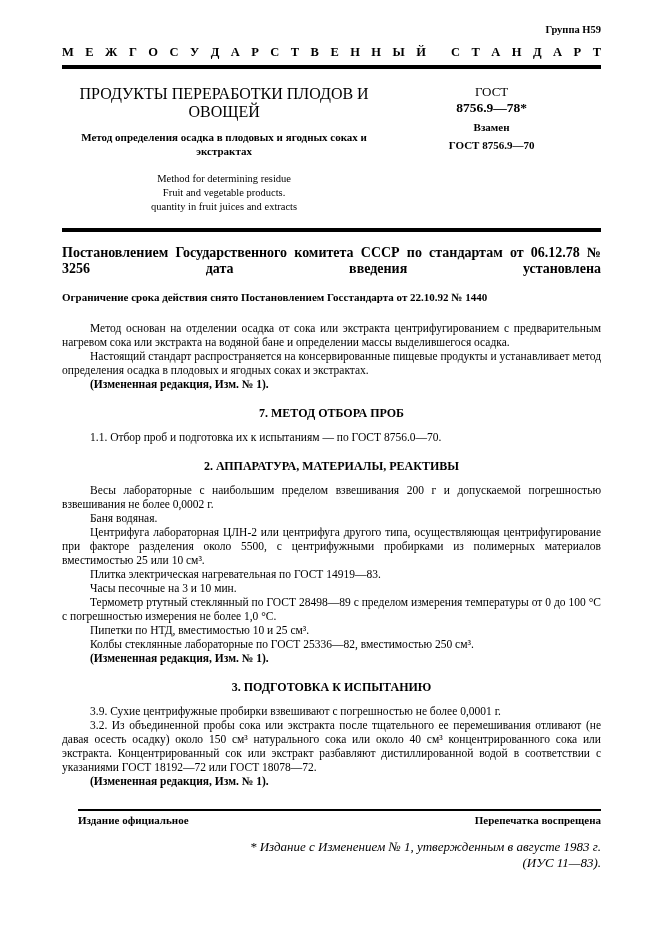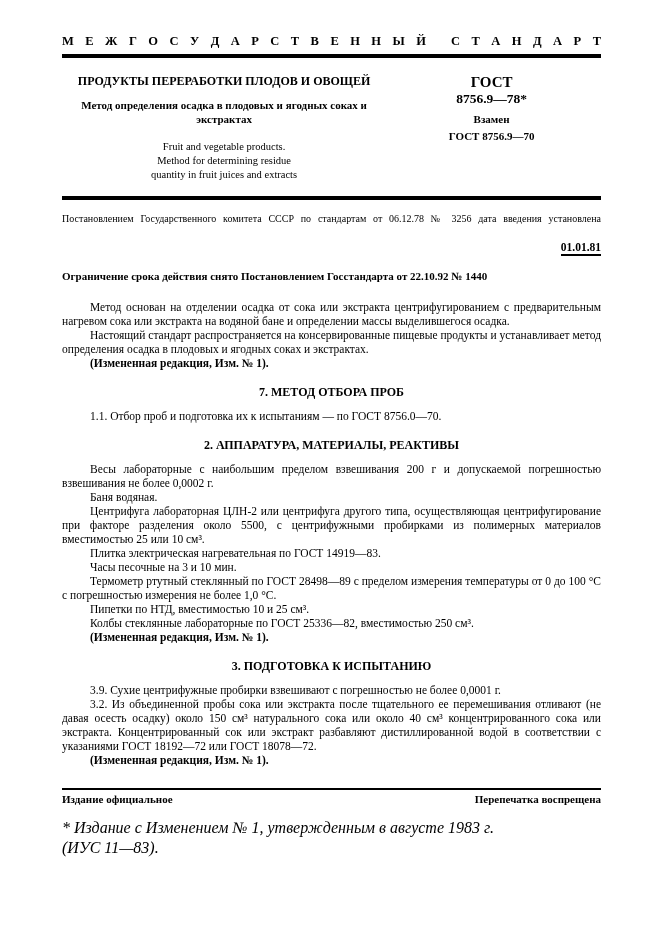--- a/index.html
+++ b/index.html
@@ -30,32 +30,32 @@
     margin-top: 5px;
     height: 4px;
     background: #000;
   }
   .rule-thick-2 { margin-top: 14px; height: 4px; background: #000; }
 
   .title-block { display: flex; margin-top: 16px; }
   .title-left { width: 62%; text-align: center; padding-right: 10px; }
   .title-right { width: 38%; text-align: center; padding-right: 14px; }
 
-  .title-ru { font-weight: bold; font-size: 12px; }
+  .title-ru { font-weight: normal; font-size: 16px; }
   .subtitle-ru { font-weight: bold; font-size: 11px; margin-top: 9px; line-height: 1.3; padding: 0 6px; }
   .title-en { margin-top: 13px; font-size: 10.5px; line-height: 1.35; }
 
-  .gost-label { font-weight: bold; font-size: 15px; line-height: 1.15; }
+  .gost-label { font-weight: normal; font-size: 13px; line-height: 1.15; }
   .gost-number { font-weight: bold; font-size: 13.5px; line-height: 1.15; }
   .replaces { margin-top: 4px; font-weight: bold; font-size: 11px; line-height: 1.6; }
 
   .decree {
     margin-top: 13px;
-    font-weight: normal;
-    font-size: 10px;
+    font-weight: bold;
+    font-size: 14px;
     text-align: justify;
     text-align-last: justify;
   }
   .date-row { margin-top: 13px; text-align: right; }
   .date-value {
     display: inline-block;
     font-weight: bold;
     font-size: 11.5px;
     border-bottom: 2.5px solid #000;
     padding-bottom: 1px;
@@ -72,73 +72,71 @@
   p.amended { font-weight: bold; }
 
   h2.section-heading {
     margin-top: 15px;
     margin-bottom: 9px;
     text-align: center;
     font-size: 12px;
     font-weight: bold;
   }
 
-  .footer { margin-top: 20px; }
+  .footer { margin-top: 20px; margin-left: 16px; }
   .footer-rule { height: 2px; background: #000; }
   .footer-row {
     display: flex;
     justify-content: space-between;
     padding-top: 3px;
     font-weight: bold;
     font-size: 11px;
   }
   .footnote {
     margin-top: 13px;
-    text-align: left;
+    text-align: right;
     font-style: italic;
-    font-size: 16px;
+    font-size: 13px;
     line-height: 1.3;
   }
   .page-number { margin-top: 14px; text-align: center; font-size: 11px; }
 </style>
 </head>
 <body>
 
 <div class="page">
 
+  <div class="group-label">Группа Н59</div>
 
   <div class="std-type">М Е Ж Г О С У Д А Р С Т В Е Н Н Ы Й  С Т А Н Д А Р Т</div>
   <div class="rule-thick"></div>
 
   <div class="title-block">
     <div class="title-left">
       <div class="title-ru">ПРОДУКТЫ ПЕРЕРАБОТКИ ПЛОДОВ И ОВОЩЕЙ</div>
       <div class="subtitle-ru">Метод определения осадка в плодовых и ягодных соках и экстрактах</div>
       <div class="title-en">
+        <div>Method for determining residue</div>
         <div>Fruit and vegetable products.</div>
-        <div>Method for determining residue</div>
         <div>quantity in fruit juices and extracts</div>
       </div>
     </div>
     <div class="title-right">
       <div class="gost-label">ГОСТ</div>
       <div class="gost-number">8756.9—78*</div>
       <div class="replaces">
         <div>Взамен</div>
         <div>ГОСТ 8756.9—70</div>
       </div>
     </div>
   </div>
 
   <div class="rule-thick-2"></div>
 
   <div class="decree">Постановлением Государственного комитета СССР по стандартам от 06.12.78 № 3256 дата введения установлена</div>
-  <div class="date-row">
-    <span class="date-value">01.01.81</span>
-  </div>
   <div class="restriction">Ограничение срока действия снято Постановлением Госстандарта от 22.10.92 № 1440</div>
 
   <div class="body-text">
     <p class="body-p">Метод основан на отделении осадка от сока или экстракта центрифугированием с предварительным нагревом сока или экстракта на водяной бане и определении массы выделившегося осадка.</p>
     <p class="body-p">Настоящий стандарт распространяется на консервированные пищевые продукты и устанавливает метод определения осадка в плодовых и ягодных соках и экстрактах.</p>
     <p class="body-p amended">(Измененная редакция, Изм. № 1).</p>
 
     <h2 class="section-heading">7. МЕТОД ОТБОРА ПРОБ</h2>
     <p class="body-p">1.1. Отбор проб и подготовка их к испытаниям — по ГОСТ 8756.0—70.</p>
 

